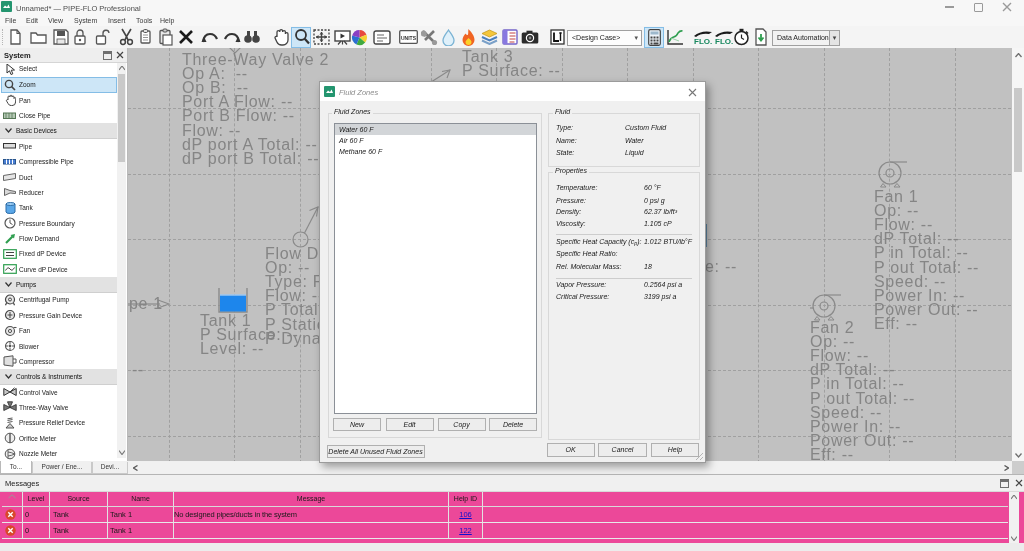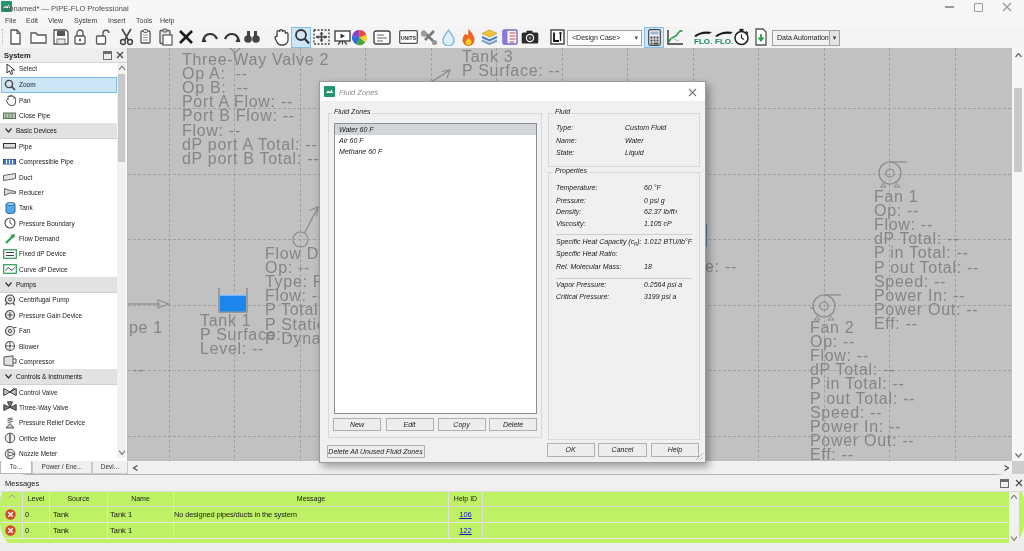--- a/index.html
+++ b/index.html
@@ -13,21 +13,21 @@
 .drow{font-size:7px;color:#1a1a1a;white-space:nowrap;}
 </style>
 </head>
 <body>
 
 <div class="abs" style="left:0;top:0;width:1024px;height:14px;background:#f7f7f7;"></div>
 <svg class="abs" style="left:1px;top:1px" width="11" height="11">
     <rect width="11" height="11" rx="1" fill="#23956f"></rect>
     <path d="M2 7 L4 4.5 L6 6 L7.5 3.5 L9 7 Z" fill="#fff"></path>
   </svg>
-<div class="abs" style="left:4px;top:3.5px;font-size:7.5px;color:#4d4d4d;">Unnamed* — PIPE-FLO Professional</div>
+<div class="abs" style="left:16px;top:3.5px;font-size:7.5px;color:#4d4d4d;">Unnamed* — PIPE-FLO Professional</div>
 
 <div class="abs" style="left:945px;top:6px;width:9px;height:1.5px;background:#9a9a9a;"></div>
 <div class="abs" style="left:974px;top:3px;width:7px;height:7px;border:1.2px solid #9a9a9a;border-radius:1px;"></div>
 <svg class="abs" style="left:1002px;top:2px" width="10" height="10">
     <path d="M1 1 L9 9 M9 1 L1 9" stroke="#9a9a9a" stroke-width="1.4"></path>
   </svg>
 
 <div class="abs" style="left:0;top:14px;width:1024px;height:12px;background:#f7f7f7;"></div>
 <div style="font-size:7px;color:#3c3c3c;">
     <span class="abs" style="left:5px;top:16.5px;">File</span>
@@ -482,21 +482,21 @@
       <path d="M13.5 35 L27 9" stroke="#8a8a8a" stroke-width="1.2"></path>
       <path d="M18.5 12.5 L27 9 L25.5 18.5" fill="none" stroke="#8a8a8a" stroke-width="1.1"></path>
     </svg>
 
 <div class="ct" style="left:137px;top:198.5px;">Flow Demand 1<br>Op: --<br>Type: Flow Rate<br>Flow: --<br>P Total: --<br>P Static: --<br>P Dynamic: --</div>
 
 <svg class="abs" style="left:0px;top:250px" width="46" height="12">
       <path d="M0 6 L32 6" stroke="#8a8a8a" stroke-width="1.2"></path>
       <path d="M41 6 L30 2 L30 10 Z" fill="none" stroke="#8a8a8a" stroke-width="1.1"></path>
     </svg>
-<div class="ct" style="left:1px;top:273px;">pe 1</div>
+<div class="ct" style="left:1px;top:249px;">pe 1</div>
 
 <svg class="abs" style="left:90px;top:239px" width="31" height="27">
       <path d="M1 1 L1 25 L29 25 L29 1" fill="none" stroke="#8a8a8a" stroke-width="1.4"></path>
       <rect x="2" y="8" width="26" height="16.5" fill="#1d86ec"></rect>
       <path d="M2 8 L28 8" stroke="#9cc6ef" stroke-width="1.5"></path>
     </svg>
 
 <div class="ct" style="left:72px;top:265.5px;">Tank 1<br>P Surface: --<br>Level: --</div>
 
 <div class="ct" style="left:577px;top:211.5px;">e: --</div>
@@ -525,21 +525,21 @@
     <svg class="abs" style="left:5px;top:3px" width="5" height="6">
         <path d="M4.5 0.5 L0.5 3 L4.5 5.5" fill="none" stroke="#555" stroke-width="1.3"></path>
       </svg>
     <svg class="abs" style="left:876px;top:3px" width="5" height="6">
         <path d="M0.5 0.5 L4.5 3 L0.5 5.5" fill="none" stroke="#555" stroke-width="1.3"></path>
       </svg>
   </div>
   <div class="abs" style="left:1012px;top:0;width:12px;height:13px;background:#cdcdcd;"></div>
 </div>
 
-<div class="abs" id="messages" style="left:0;top:474px;width:1024px;height:77px;background:#bef264;border-top:1px solid #b5b5b5;border-radius:29px;">
+<div class="abs" id="messages" style="left:0;top:474px;width:1024px;height:77px;background:#ec4899;border-top:1px solid #b5b5b5;">
 
   <div class="abs" style="left:0;top:0;width:1024px;height:16px;background:#f0f0f0;border-bottom:1px solid #d9d9d9;">
     <div class="abs" style="left:5px;top:3.5px;font-size:7.5px;color:#1a1a1a;">Messages</div>
     <svg class="abs" style="left:1000px;top:4px" width="9" height="9">
         <rect x="0.5" y="0.5" width="8" height="8" fill="none" stroke="#6e6e6e" stroke-width="1"></rect>
         <rect x="1" y="1" width="7" height="2" fill="#6e6e6e"></rect>
       </svg>
     <svg class="abs" style="left:1015px;top:4px" width="8" height="8">
         <path d="M1 1 L7 7 M7 1 L1 7" stroke="#444" stroke-width="1.2"></path>
       </svg>

